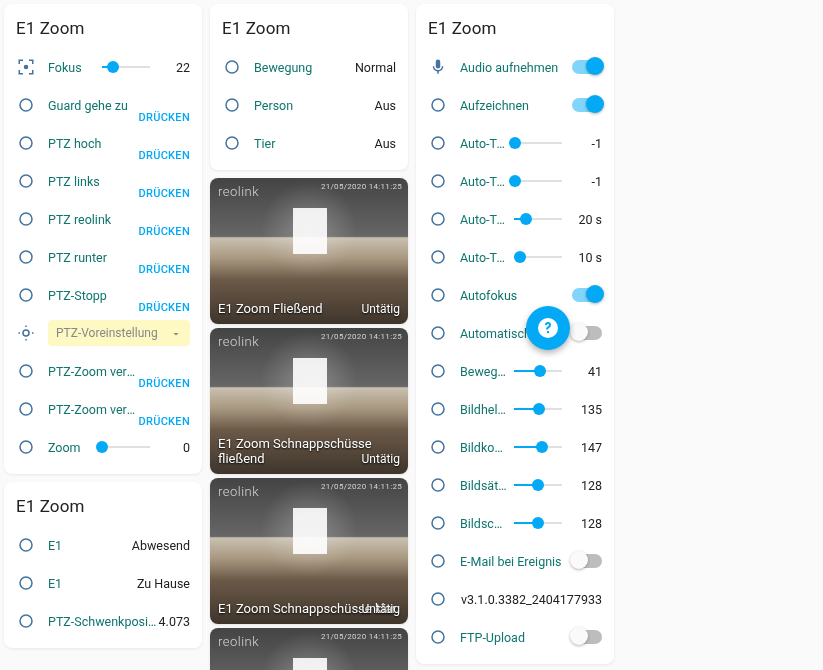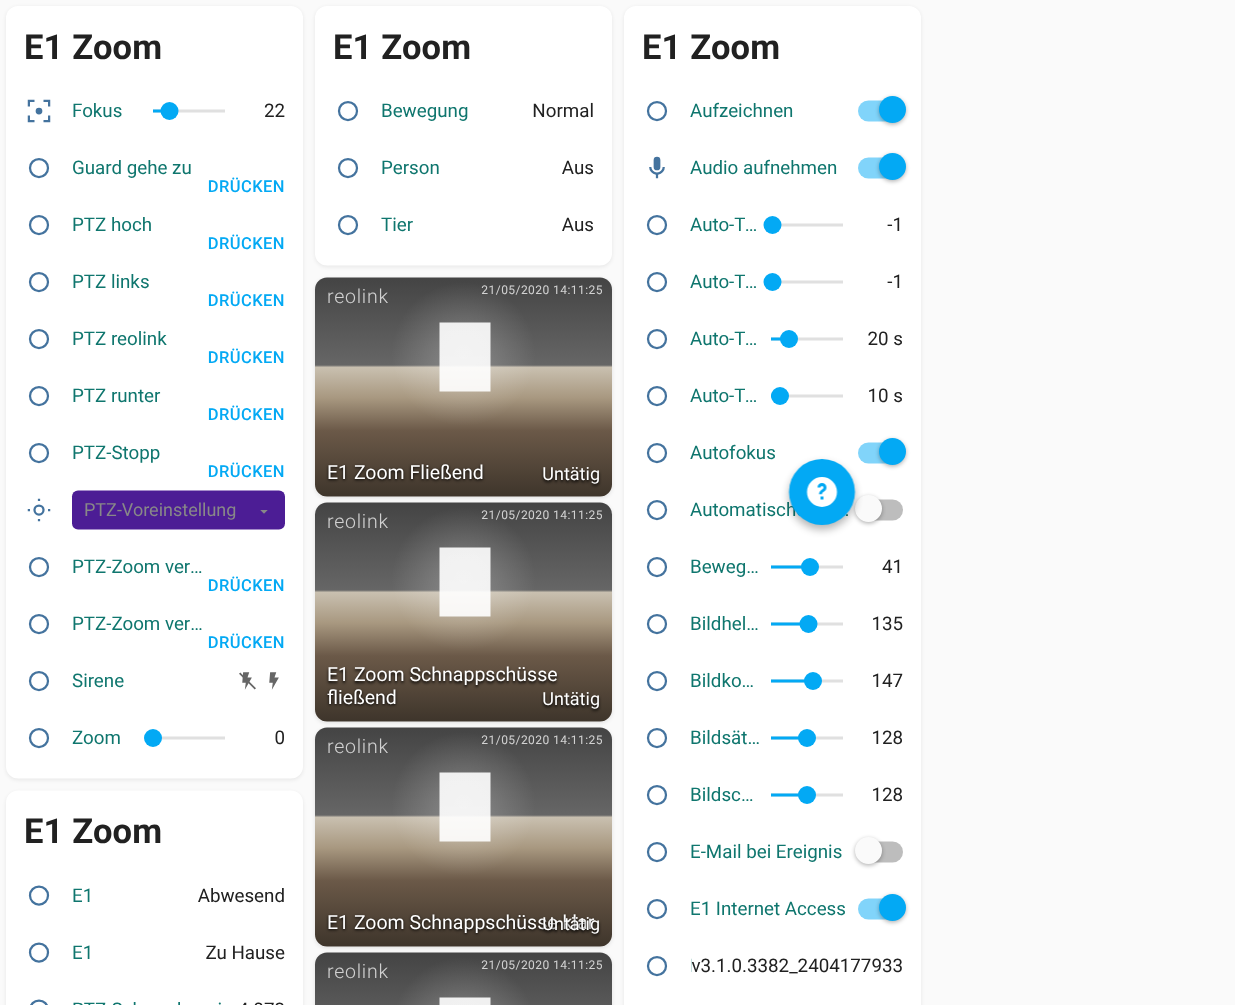--- a/index.html
+++ b/index.html
@@ -1,36 +1,36 @@
 <!DOCTYPE html>
 <html><head>
 <meta charset="utf-8">
 <style>
   * { box-sizing: border-box; margin: 0; padding: 0; }
   body { font-family: Roboto, -apple-system, Arial, sans-serif; background: #fafafa; font-size: 13px; color: #212121; }
   .wrap { display: flex; gap: 8px; padding: 4px; }
   .col { width: 198px; display: flex; flex-direction: column; gap: 8px; }
   .colm { width: 198px; display: flex; flex-direction: column; gap: 4px; }
   .card { background: #fff; border-radius: 8px; padding: 14px 12px 8px 12px; box-shadow: 0 1px 3px rgba(0,0,0,0.08); }
-  .card h2 { font-size: 23px; font-weight: 700; margin-bottom: 10px; letter-spacing: .1px; }
+  .card h2 { font-size: 17px; font-weight: 400; margin-bottom: 10px; letter-spacing: .1px; }
   .row { display: flex; align-items: center; min-height: 38px; border-top: 0 solid transparent; }
   .icon { width: 20px; height: 20px; flex-shrink: 0; margin-right: 12px; display: flex; align-items: center; justify-content: center; color: #44739e; }
   .icon svg { width: 18px; height: 18px; }
   .lbl { flex: 1; font-size: 12.5px; color: #0f766e; white-space: nowrap; overflow: hidden; text-overflow: ellipsis; }
   .val { font-size: 12.5px; color: #212121; min-width: 30px; text-align: right; }
   .act { font-size: 11px; font-weight: 500; color: #03a9f4; letter-spacing: .3px; cursor: pointer; margin-top: 25px; }
   .slider { flex: 1; display: flex; align-items: center; margin: 0 10px 0 6px; }
   .sld { position: relative; height: 2px; background: #e0e0e0; flex: 1; }
   .sldf { position: absolute; left: 0; top: 0; height: 2px; background: #03a9f4; }
   .sldh { position: absolute; top: -5px; width: 12px; height: 12px; border-radius: 50%; background: #03a9f4; margin-left: -6px; }
   .sw { width: 30px; height: 14px; border-radius: 7px; background: #bdbdbd; position: relative; cursor: pointer; }
   .sw::after { content: ""; position: absolute; top: -3px; left: -2px; width: 18px; height: 18px; border-radius: 50%; background: #fafafa; box-shadow: 0 1px 3px rgba(0,0,0,.3); }
   .sw.on { background: #81d4fa; }
   .sw.on::after { left: auto; right: -2px; background: #03a9f4; }
-  .sel { flex: 1; display: flex; align-items: flex-end; justify-content: space-between; background: #4c1d95; border-radius: 4px; padding: 6px 8px; font-size: 12px; color: #888; }
+  .sel { flex: 1; display: flex; align-items: flex-end; justify-content: space-between; background: #fef9c3; border-radius: 4px; padding: 6px 8px; font-size: 12px; color: #888; }
   .cam { position: relative; width: 198px; height: 146px; border-radius: 8px; overflow: hidden; background: linear-gradient(180deg,#444 0%,#666 40%,#c9c0b0 41%,#a89880 55%,#6b5948 70%,#3e352b 100%); box-shadow: 0 1px 3px rgba(0,0,0,.1); }
   .cam::before { content: ""; position: absolute; left: 42%; top: 30px; width: 34px; height: 46px; background: rgba(255,255,255,.9); }
   .cam::after { content: ""; position: absolute; inset: 0; background: radial-gradient(circle at 50% 35%, rgba(255,255,255,.25) 0%, transparent 35%); }
   .cam .logo { position: absolute; top: 6px; left: 8px; color: rgba(255,255,255,.75); font-size: 13px; letter-spacing: .5px; font-weight: 300; }
   .cam .ts { position: absolute; top: 4px; right: 6px; color: rgba(255,255,255,.75); font-size: 8px; letter-spacing: .3px; }
   .cam .name { position: absolute; left: 8px; bottom: 8px; color: #fff; font-size: 13px; text-shadow: 0 1px 2px #000; }
   .cam .status { position: absolute; right: 8px; bottom: 8px; color: #fff; font-size: 12px; text-shadow: 0 1px 2px #000; }
   .flashrow { display:flex; gap:4px; align-items:center; }
   .flashrow svg { width:14px; height:14px; color:#666; }
   .fab { position: fixed; width: 44px; height: 44px; border-radius: 50%; background: #03a9f4; left: 526px; top: 306px; display: flex; align-items: center; justify-content: center; box-shadow: 0 3px 6px rgba(0,0,0,.3); }
@@ -146,37 +146,20 @@
             </span>
             <span class="lbl">PTZ-Zoom verkleinern</span>
             <span class="act">DRÜCKEN</span>
           </div>
           <div class="row">
             <span class="icon">
               <svg viewBox="0 0 24 24" fill="none" stroke="currentColor" stroke-width="2">
                 <circle cx="12" cy="12" r="8"></circle>
               </svg>
             </span>
-            <span class="lbl">Sirene</span>
-            <div class="flashrow">
-              <svg viewBox="0 0 24 24" fill="currentColor">
-                <path d="M7 2l-1 12h4l-1 8 8-14h-5l2-6z"></path>
-                <line x1="3" y1="3" x2="21" y2="21" stroke="currentColor" stroke-width="2"></line>
-              </svg>
-              <svg viewBox="0 0 24 24" fill="currentColor">
-                <path d="M7 2l-1 12h4l-1 8 8-14h-5l2-6z"></path>
-              </svg>
-            </div>
-          </div>
-          <div class="row">
-            <span class="icon">
-              <svg viewBox="0 0 24 24" fill="none" stroke="currentColor" stroke-width="2">
-                <circle cx="12" cy="12" r="8"></circle>
-              </svg>
-            </span>
             <span class="lbl">Zoom</span>
             <div class="slider">
               <div class="sld">
                 <div class="sldf" style="width:0%"></div>
                 <div class="sldh" style="left:0%"></div>
               </div>
             </div>
             <span class="val">0</span>
           </div>
         </div>
@@ -275,38 +258,38 @@
         </div>
       </div>
   </div>
 
   <div class="col">
     <div class="card">
       <h2>E1 Zoom</h2>
       <div id="c4">
           <div class="row">
             <span class="icon">
+              <svg viewBox="0 0 24 24" fill="currentColor">
+                <path d="M12 14a3 3 0 003-3V5a3 3 0 00-6 0v6a3 3 0 003 3zm5-3a5 5 0 01-10 0H5a7 7 0 006 6.9V21h2v-3.1A7 7 0 0019 11z"></path>
+              </svg>
+            </span>
+            <span class="lbl">Audio aufnehmen</span>
+            <div class="sw on"></div>
+          </div>
+          <div class="row">
+            <span class="icon">
               <svg viewBox="0 0 24 24" fill="none" stroke="currentColor" stroke-width="2">
                 <circle cx="12" cy="12" r="8"></circle>
               </svg>
             </span>
             <span class="lbl">Aufzeichnen</span>
             <div class="sw on"></div>
           </div>
           <div class="row">
             <span class="icon">
-              <svg viewBox="0 0 24 24" fill="currentColor">
-                <path d="M12 14a3 3 0 003-3V5a3 3 0 00-6 0v6a3 3 0 003 3zm5-3a5 5 0 01-10 0H5a7 7 0 006 6.9V21h2v-3.1A7 7 0 0019 11z"></path>
-              </svg>
-            </span>
-            <span class="lbl">Audio aufnehmen</span>
-            <div class="sw on"></div>
-          </div>
-          <div class="row">
-            <span class="icon">
               <svg viewBox="0 0 24 24" fill="none" stroke="currentColor" stroke-width="2">
                 <circle cx="12" cy="12" r="8"></circle>
               </svg>
             </span>
             <span class="lbl">Auto-Track-Limit links</span>
             <div class="slider">
               <div class="sld">
                 <div class="sldf" style="width:2%"></div>
                 <div class="sldh" style="left:2%"></div>
               </div>
@@ -452,29 +435,20 @@
             <span class="val">128</span>
           </div>
           <div class="row">
             <span class="icon">
               <svg viewBox="0 0 24 24" fill="none" stroke="currentColor" stroke-width="2">
                 <circle cx="12" cy="12" r="8"></circle>
               </svg>
             </span>
             <span class="lbl">E-Mail bei Ereignis</span>
             <div class="sw"></div>
-          </div>
-          <div class="row">
-            <span class="icon">
-              <svg viewBox="0 0 24 24" fill="none" stroke="currentColor" stroke-width="2">
-                <circle cx="12" cy="12" r="8"></circle>
-              </svg>
-            </span>
-            <span class="lbl">E1 Internet Access</span>
-            <div class="sw on"></div>
           </div>
           <div class="row">
             <span class="icon">
               <svg viewBox="0 0 24 24" fill="none" stroke="currentColor" stroke-width="2">
                 <circle cx="12" cy="12" r="8"></circle>
               </svg>
             </span>
             <span class="lbl">Firmware</span>
             <span class="val">v3.1.0.3382_2404177933</span>
           </div>

